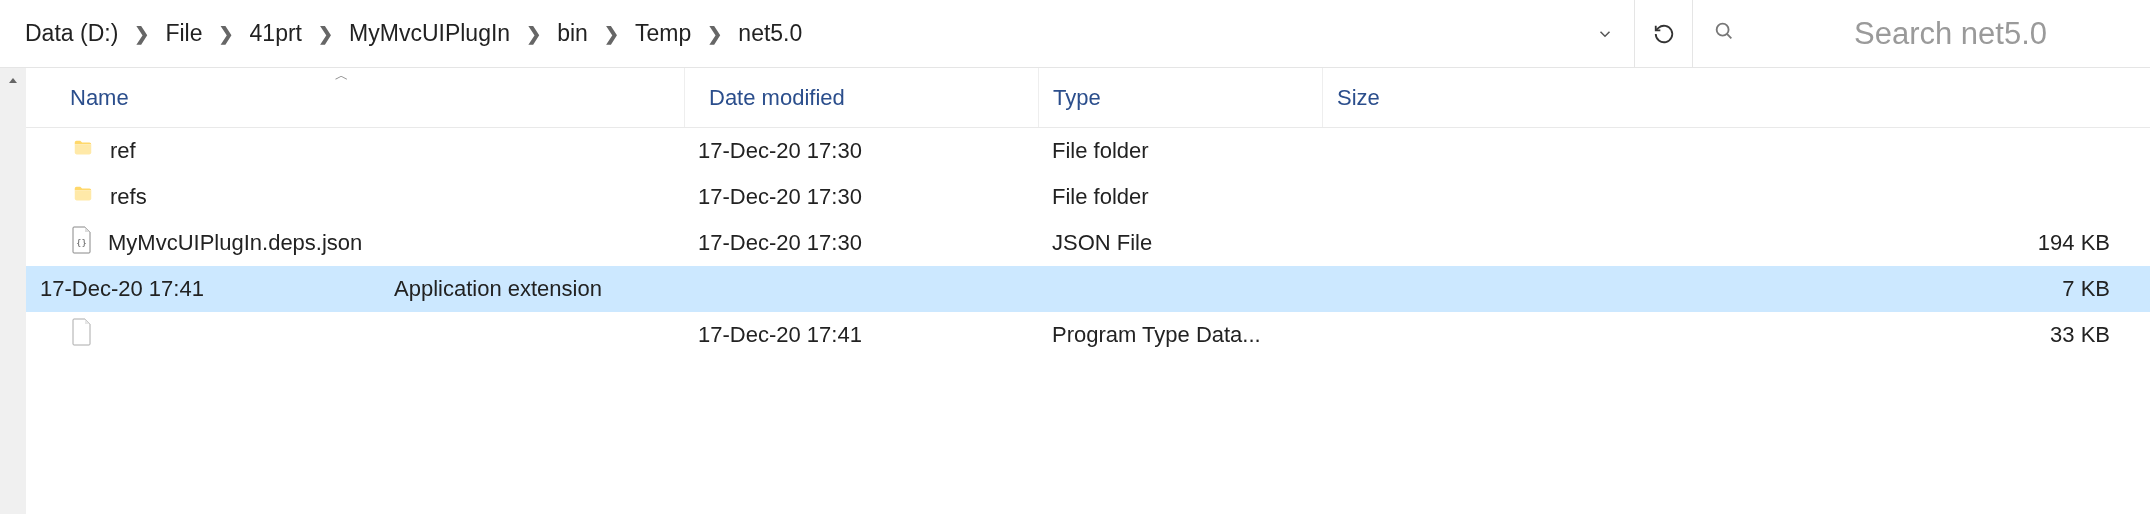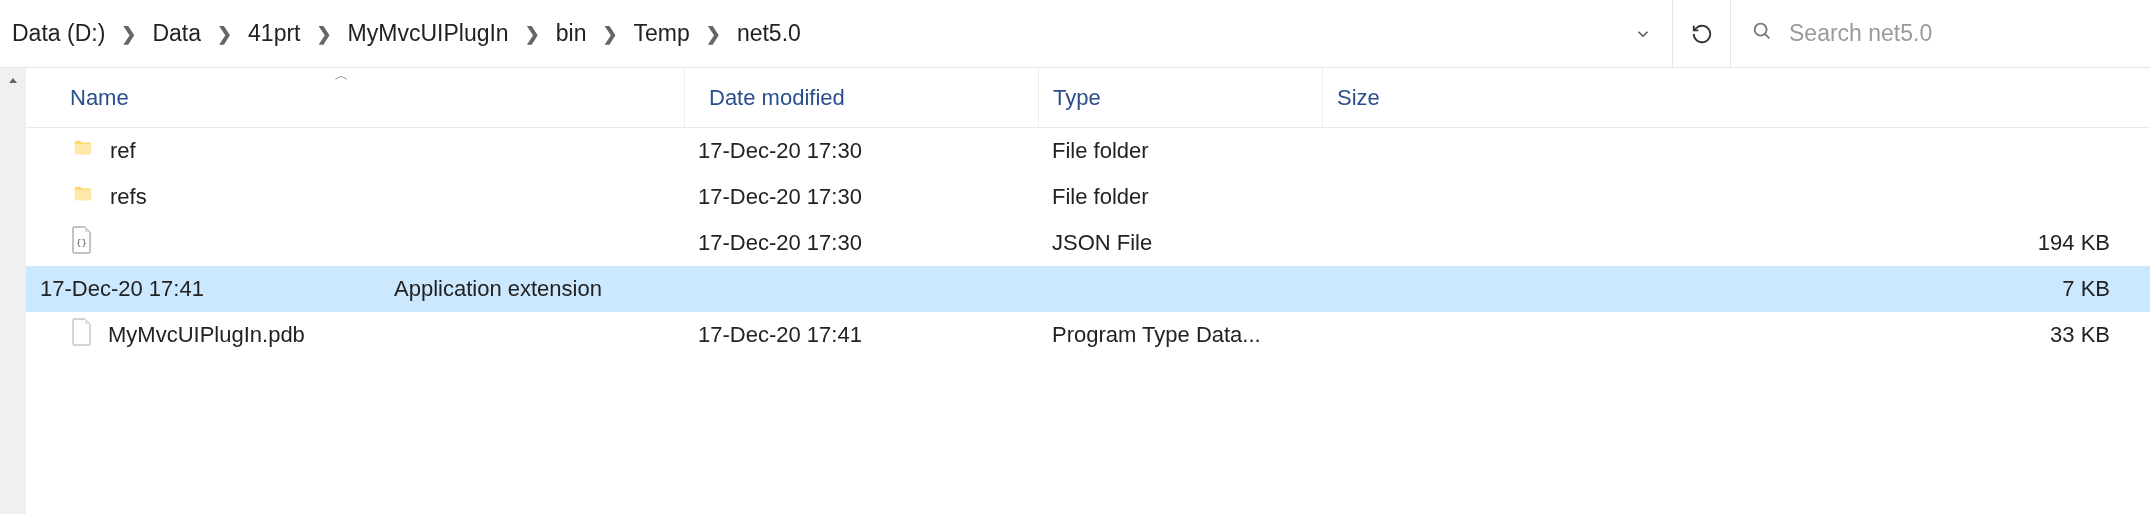--- a/index.html
+++ b/index.html
@@ -18,20 +18,21 @@
       height: 68px;
       border-bottom: 1px solid #e5e5e5;
     }
     .breadcrumb {
       display: flex;
       align-items: center;
       flex: 1;
       padding-left: 4px;
       height: 100%;
       gap: 2px;
+      margin-left: 13px;
     }
     .crumb {
       padding: 4px 8px;
       color: #222;
       font-size: 23px;
       cursor: pointer;
       white-space: nowrap;
     }
     .crumb-sep {
       color: #666;
@@ -55,24 +56,25 @@
       align-items: center;
       height: 100%;
       min-width: 420px;
       border-left: 1px solid #e5e5e5;
       padding-left: 20px;
     }
     .search-icon { color: #666; margin-right: 16px; }
     .search-input {
       border: none;
       outline: none;
-      font-size: 23px;
+      font-size: 31px;
       color: #888;
       width: 100%;
       background: transparent;
+      text-align: center;
     }
     .search-input::placeholder { color: #9a9a9a; }
     .main { display: flex; height: calc(100% - 68px); }
     .scrollbar {
       width: 26px;
       background: #f0f0f0;
       display: flex;
       flex-direction: column;
     }
     .scroll-up {
@@ -129,21 +131,21 @@
     .icon-folder { width: 26px; height: 22px; }
     .icon-file { width: 24px; height: 28px; }
   </style>
 </head>
 <body>
 
 <div class="toolbar">
   <div class="breadcrumb">
     <span class="crumb">Data (D:)</span>
     <span class="crumb-sep">❯</span>
-    <span class="crumb">Data</span>
+    <span class="crumb">File</span>
     <span class="crumb-sep">❯</span>
     <span class="crumb">41prt</span>
     <span class="crumb-sep">❯</span>
     <span class="crumb">MyMvcUIPlugIn</span>
     <span class="crumb-sep">❯</span>
     <span class="crumb">bin</span>
     <span class="crumb-sep">❯</span>
     <span class="crumb">Temp</span>
     <span class="crumb-sep">❯</span>
     <span class="crumb">net5.0</span>
@@ -221,37 +223,37 @@
           <div class="cell cell-type">File folder</div>
           <div class="cell cell-size"></div>
         </div>
         <div class="row">
           <div class="cell cell-name">
             <span><svg class="icon-file" viewBox="0 0 24 28">
                 <path fill="#fff" stroke="#888" d="M4 1h11l5 5v20a1 1 0 0 1-1 1H4a1 1 0 0 1-1-1V2a1 1 0 0 1 1-1z"></path>
                 <path fill="#ddd" d="M15 1v5h5z"></path>
                 <text x="6" y="20" font-size="9" fill="#555" font-family="monospace">{}</text>
               </svg></span>
+            <span>MyMvcUIPlugIn.deps.json</span>
           </div>
           <div class="cell cell-date">17-Dec-20 17:30</div>
           <div class="cell cell-type">JSON File</div>
           <div class="cell cell-size">194 KB</div>
         </div>
         <div class="row selected">
           <div class="cell cell-date">17-Dec-20 17:41</div>
           <div class="cell cell-type">Application extension</div>
           <div class="cell cell-size">7 KB</div>
         </div>
         <div class="row">
           <div class="cell cell-name">
             <span><svg class="icon-file" viewBox="0 0 24 28">
                 <path fill="#fff" stroke="#aaa" d="M4 1h11l5 5v20a1 1 0 0 1-1 1H4a1 1 0 0 1-1-1V2a1 1 0 0 1 1-1z"></path>
                 <path fill="#e6e6e6" d="M15 1v5h5z"></path>
               </svg></span>
-            <span>MyMvcUIPlugIn.pdb</span>
           </div>
           <div class="cell cell-date">17-Dec-20 17:41</div>
           <div class="cell cell-type">Program Type Data...</div>
           <div class="cell cell-size">33 KB</div>
         </div>
       </div>
   </div>
 </div>
 
 </body></html>

